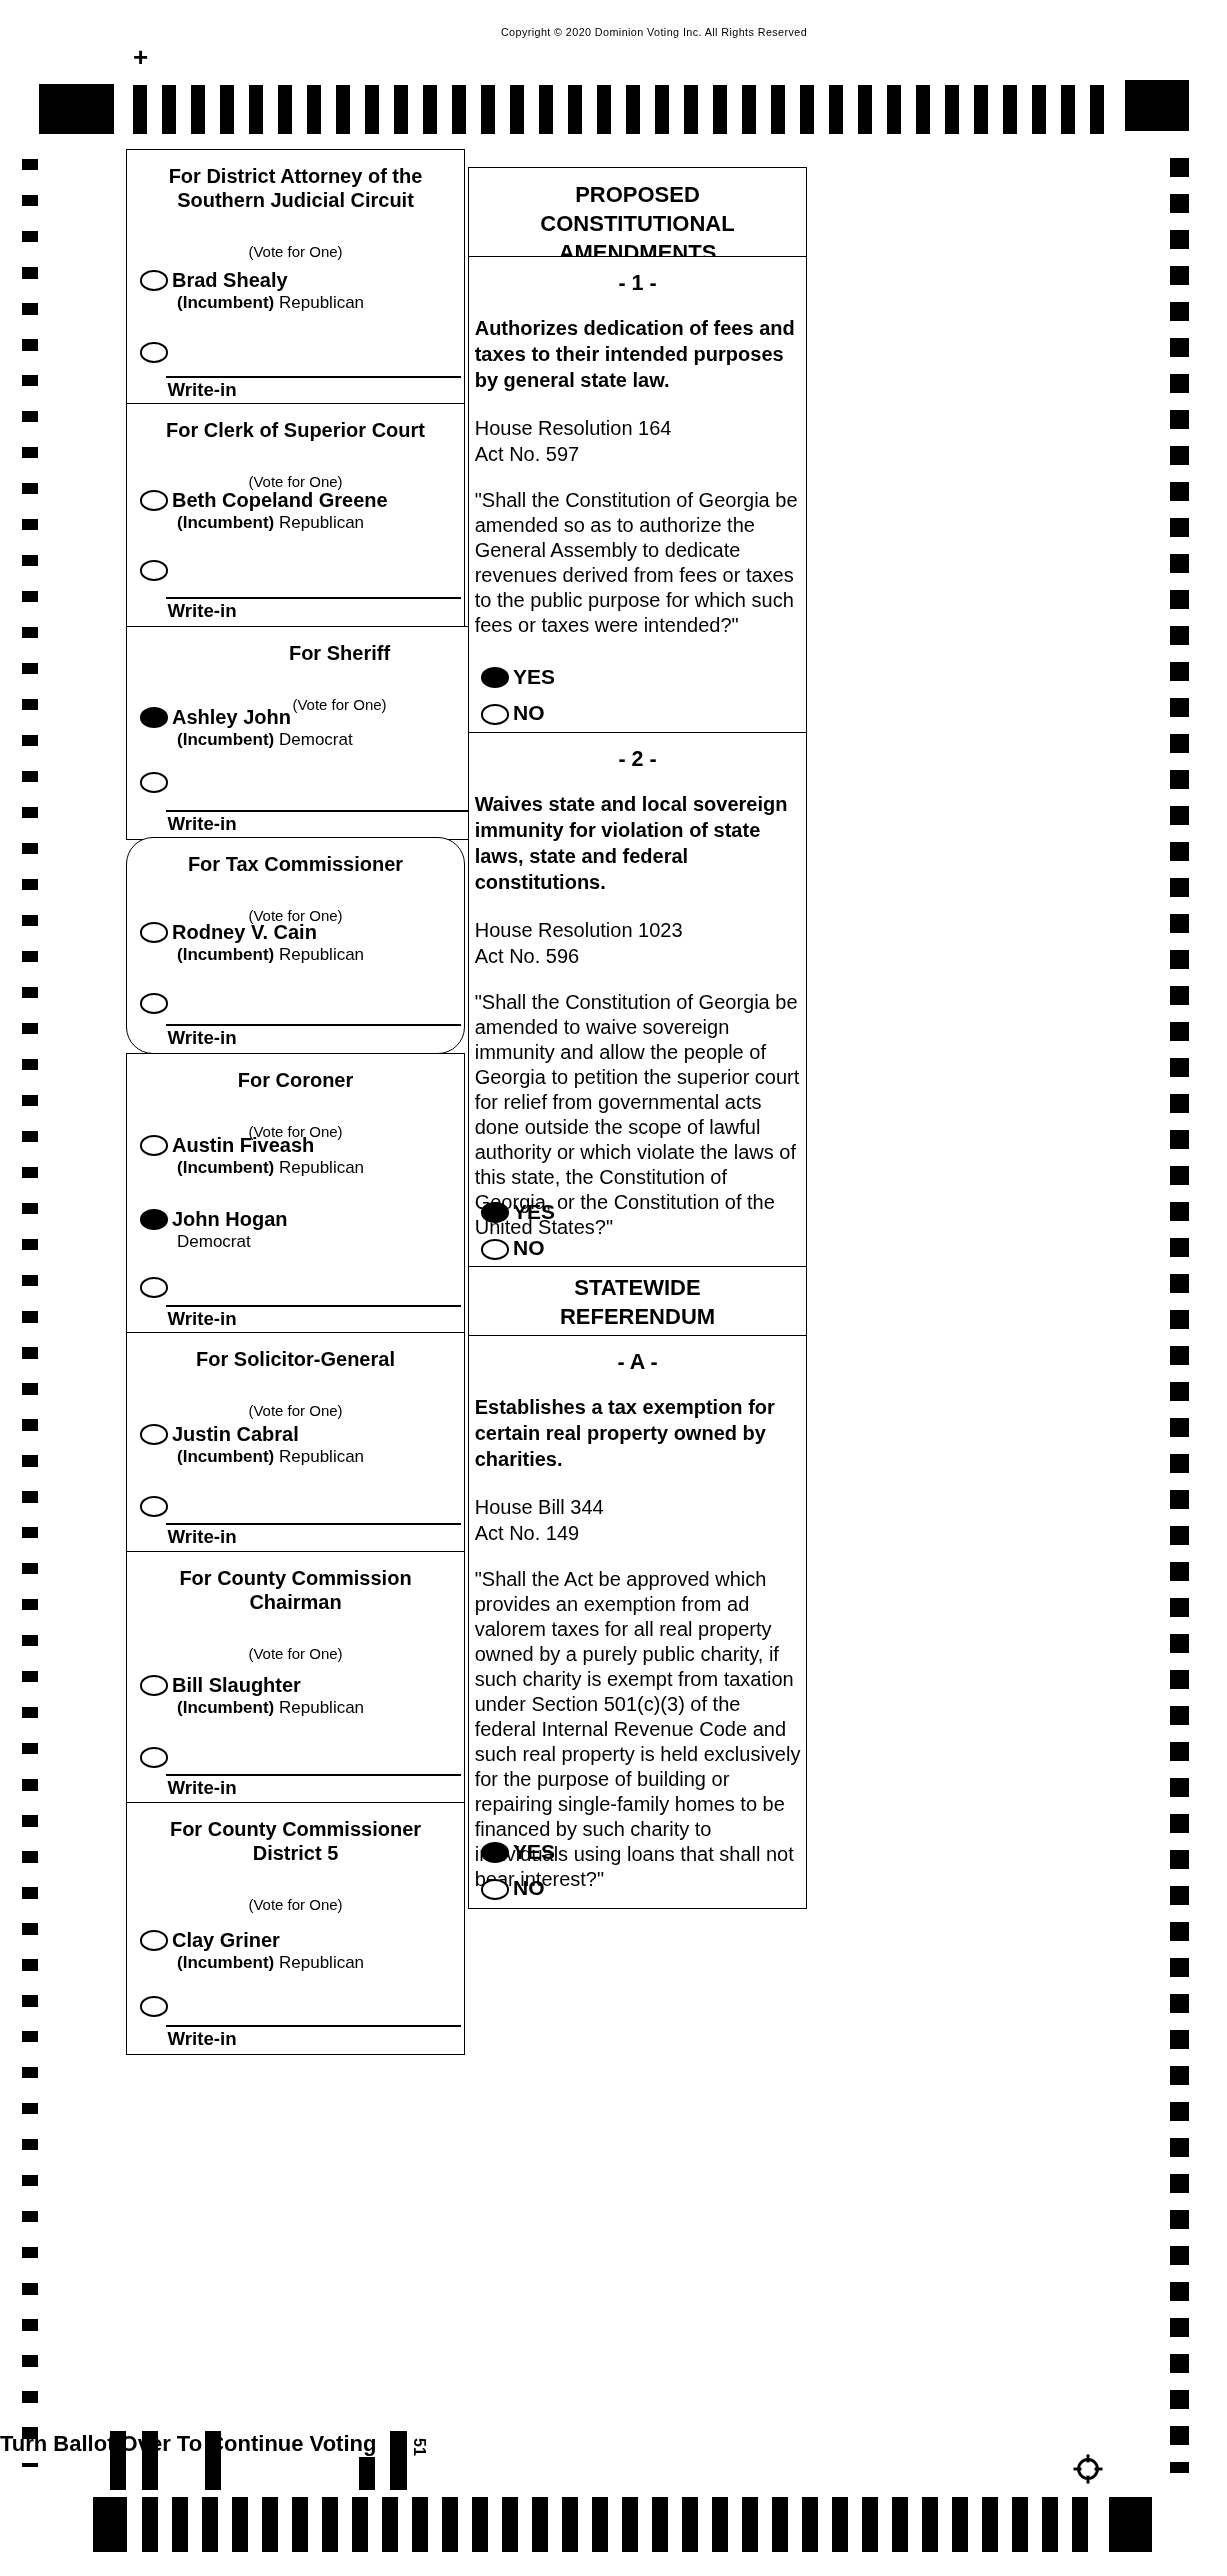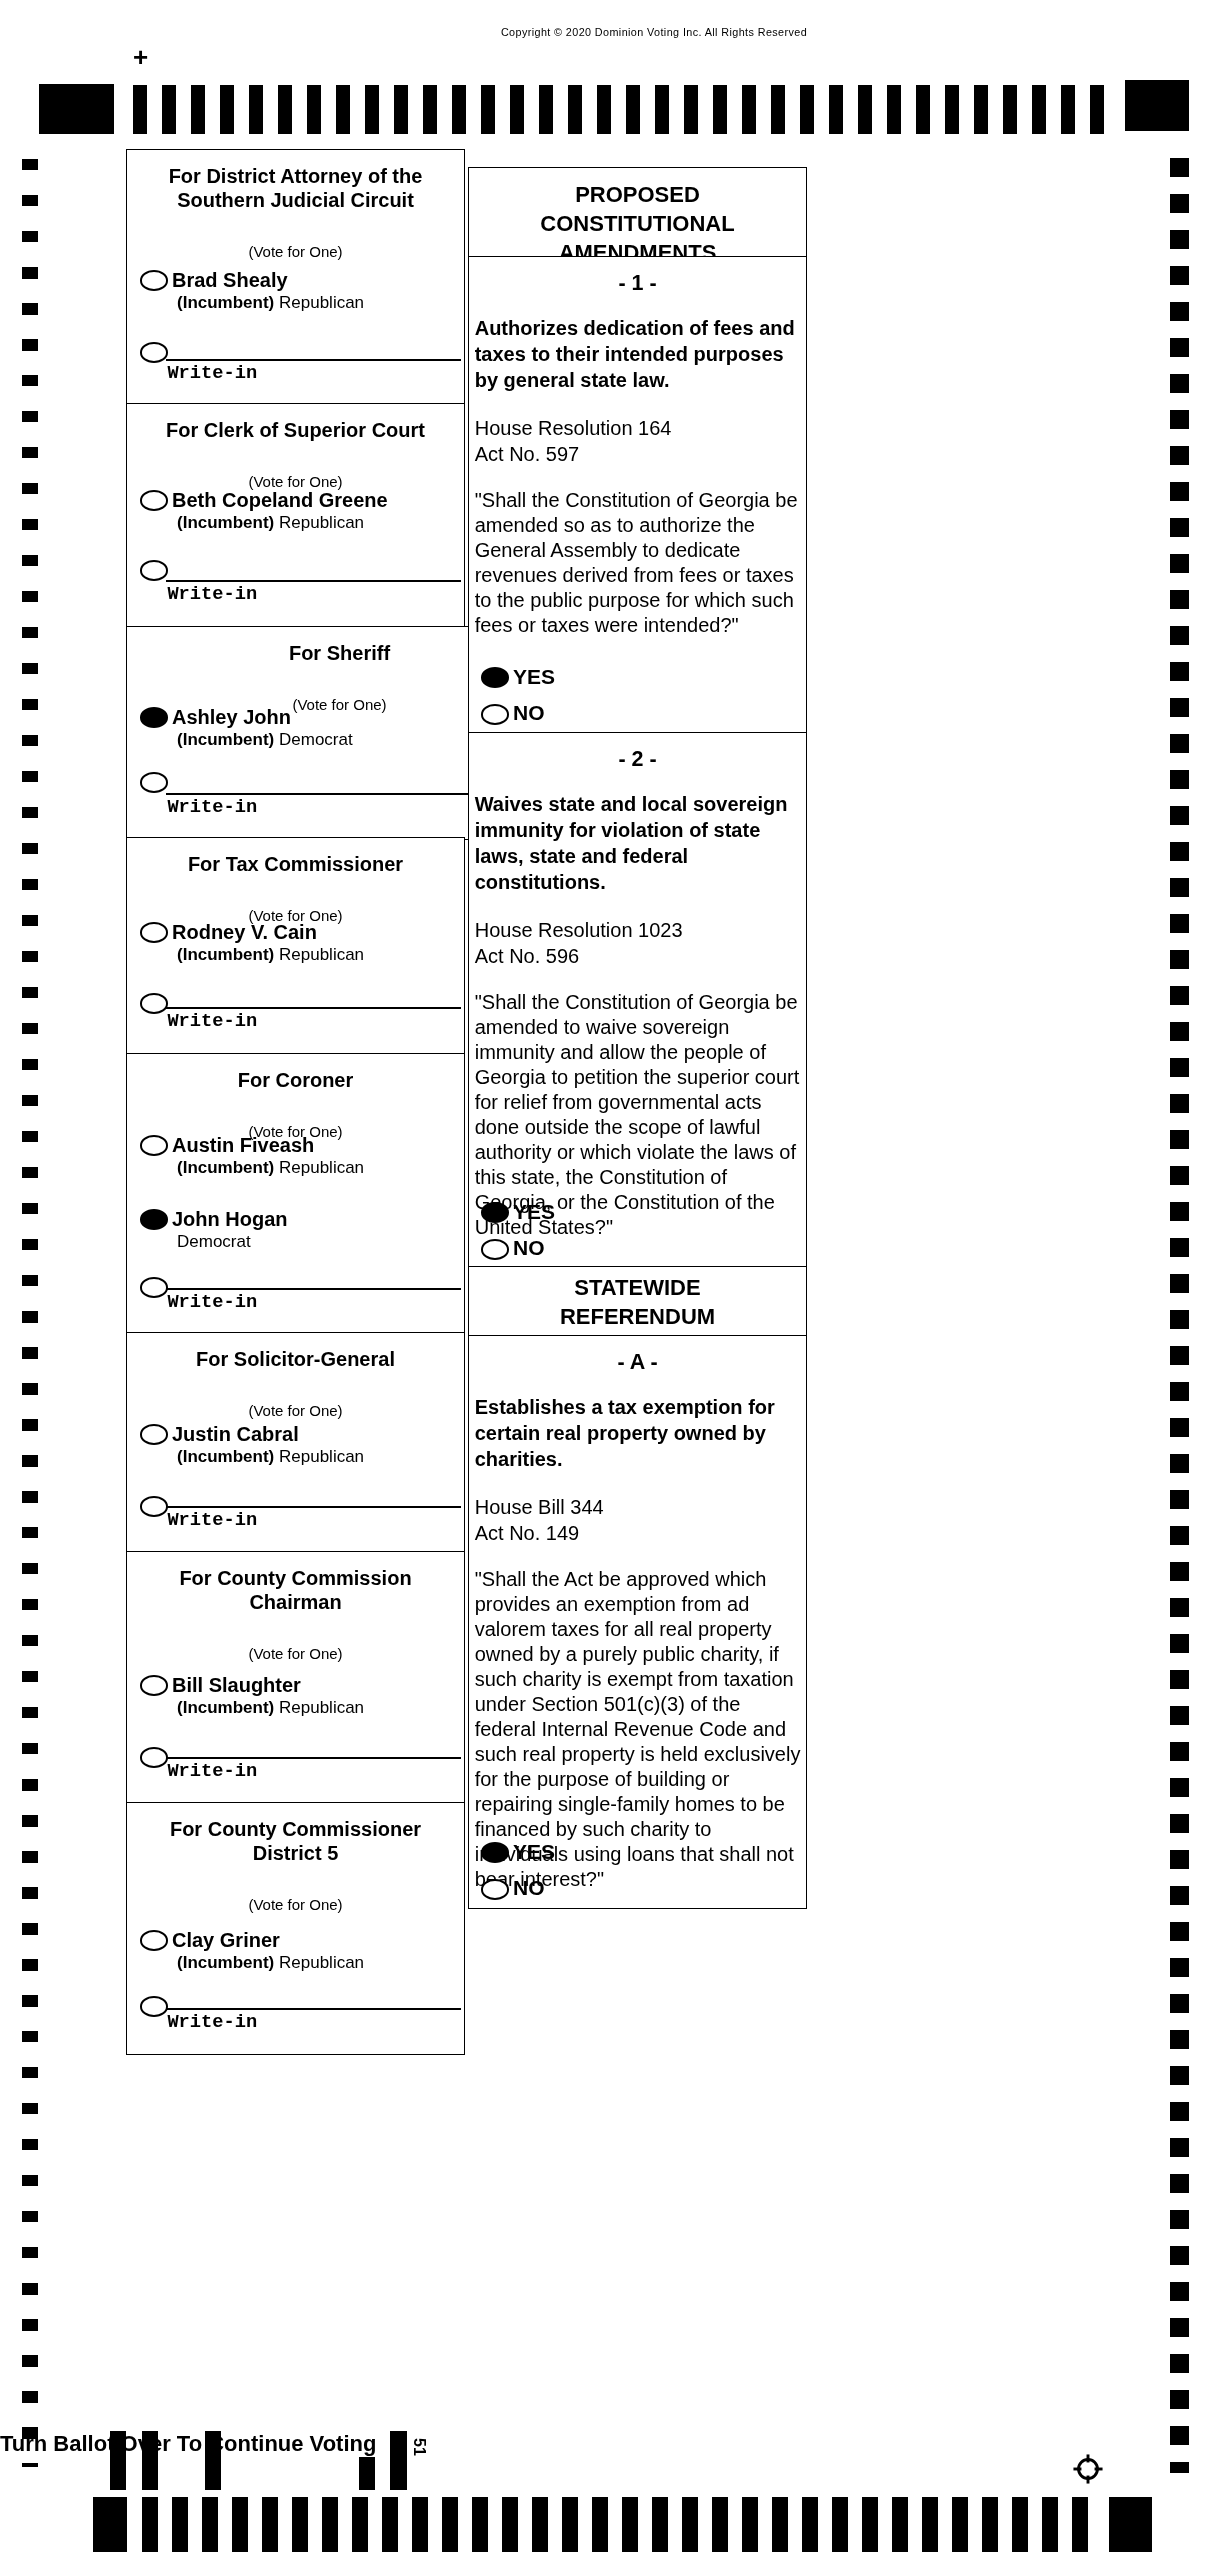--- a/index.html
+++ b/index.html
@@ -25,21 +25,21 @@
   .cbox{position:absolute;left:126px;width:337px;border:1.4px solid #000;background:#fff;}
   .c-title{padding-top:14.4px;text-align:center;font-weight:700;font-size:20px;line-height:24px;}
   .c-inst{text-align:center;font-size:15px;line-height:24px;margin-top:28px;}
   .cand{position:absolute;left:0;width:100%;}
   .oval{position:absolute;left:13px;top:1.4px;width:24.4px;height:17px;border:2.2px solid #000;
         border-radius:50%;background:#fff;}
   .oval.filled{background:#000;}
   .cand .name{position:absolute;left:45px;top:0;font-weight:700;font-size:20px;white-space:nowrap;}
   .cand .pline{position:absolute;left:50px;top:24px;font-size:17px;white-space:nowrap;}
   .pline b{font-weight:700;}
-  .writein{position:absolute;left:39px;right:2.9px;bottom:21px;border-top:2.2px solid #000;font-family:Liberation Mono, monospace;}
+  .writein{position:absolute;left:39px;right:2.9px;bottom:4px;border-top:2.2px solid #000;}
   .writein span{display:inline-block;padding:1.4px 0 0 1.4px;font-weight:700;font-size:18.7px;}
 
   
   .mbox{position:absolute;left:468px;width:337px;border:1.4px solid #000;background:#fff;}
   .m-head{text-align:center;font-weight:700;font-size:22px;line-height:29px;}
   .m-num{margin-top:14.4px;text-align:center;font-weight:700;font-size:21.5px;}
   .m-summary{margin:18.7px 7.2px 0 5.7px;font-weight:700;font-size:20px;line-height:26px;}
   .m-refs{margin:21.5px 7.2px 0 5.7px;font-size:20px;line-height:26px;}
   .m-question{margin:21.5px 4.3px 0 5.7px;font-size:20px;line-height:25px;}
   .choice{position:absolute;left:0;width:100%;height:24.4px;}
@@ -111,21 +111,21 @@
       <span class="oval filled"></span>
       <span class="name">Ashley John</span>
       <span class="pline"><b>(Incumbent)</b> <span>Democrat</span></span>
     </div>
     <div class="cand" style="top:144px;">
       <span class="oval"></span>
     </div>
     <div class="writein"><span>Write-in</span></div>
   </div>
 
-  <div class="cbox" style="top:837px;height:215px;">
+  <div class="cbox" style="top:837px;height:215px;border-radius:27px;">
     <div class="c-title">
       <div>For Tax Commissioner</div>
     </div>
     <div class="c-inst">(Vote for One)</div>
     <div class="cand" style="top:83px;">
       <span class="oval"></span>
       <span class="name">Rodney V. Cain</span>
       <span class="pline"><b>(Incumbent)</b> <span>Republican</span></span>
     </div>
     <div class="cand" style="top:154px;">

